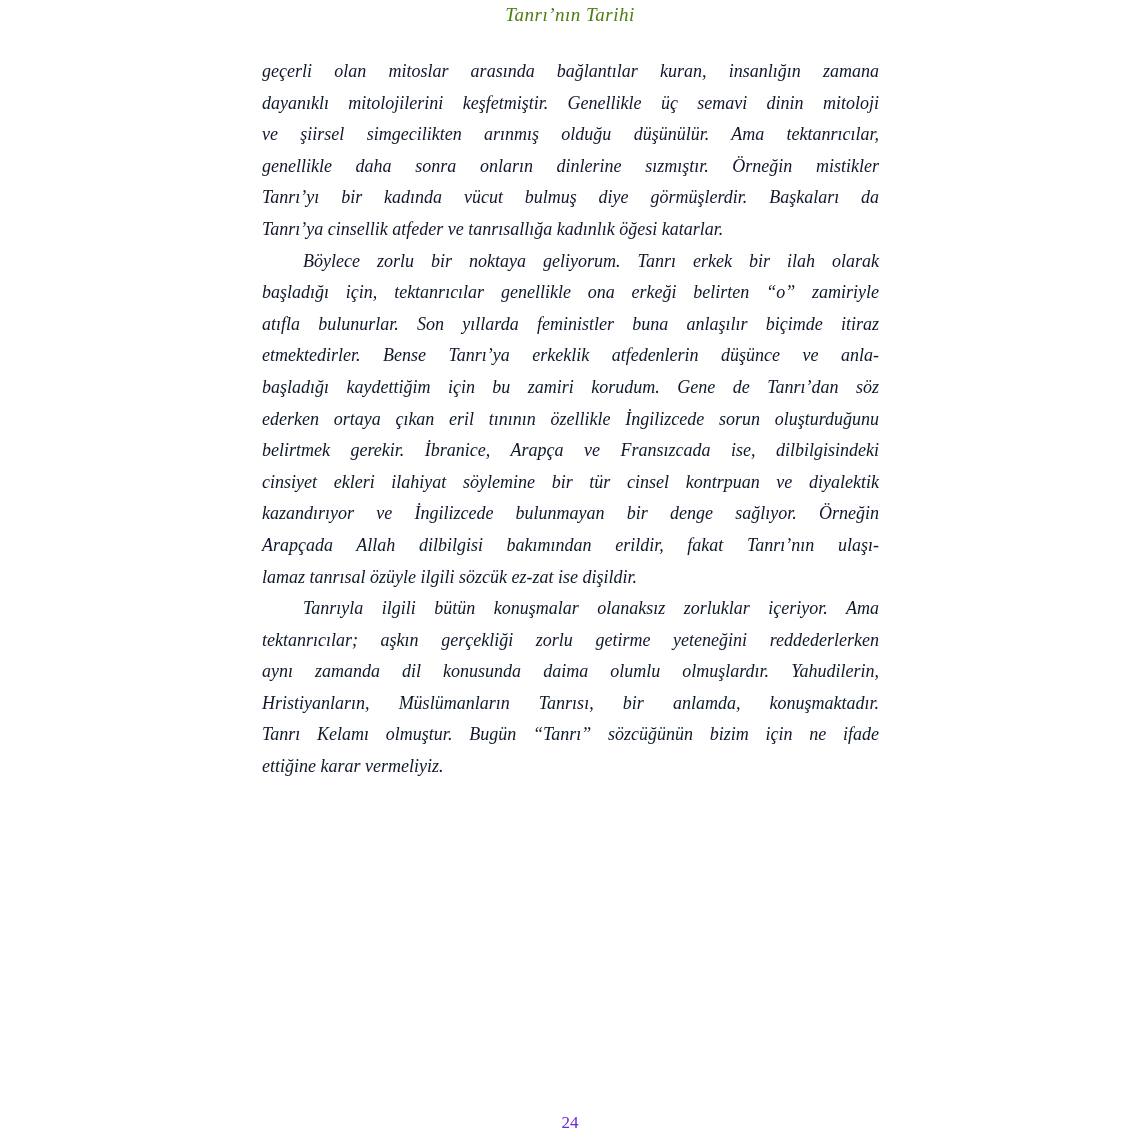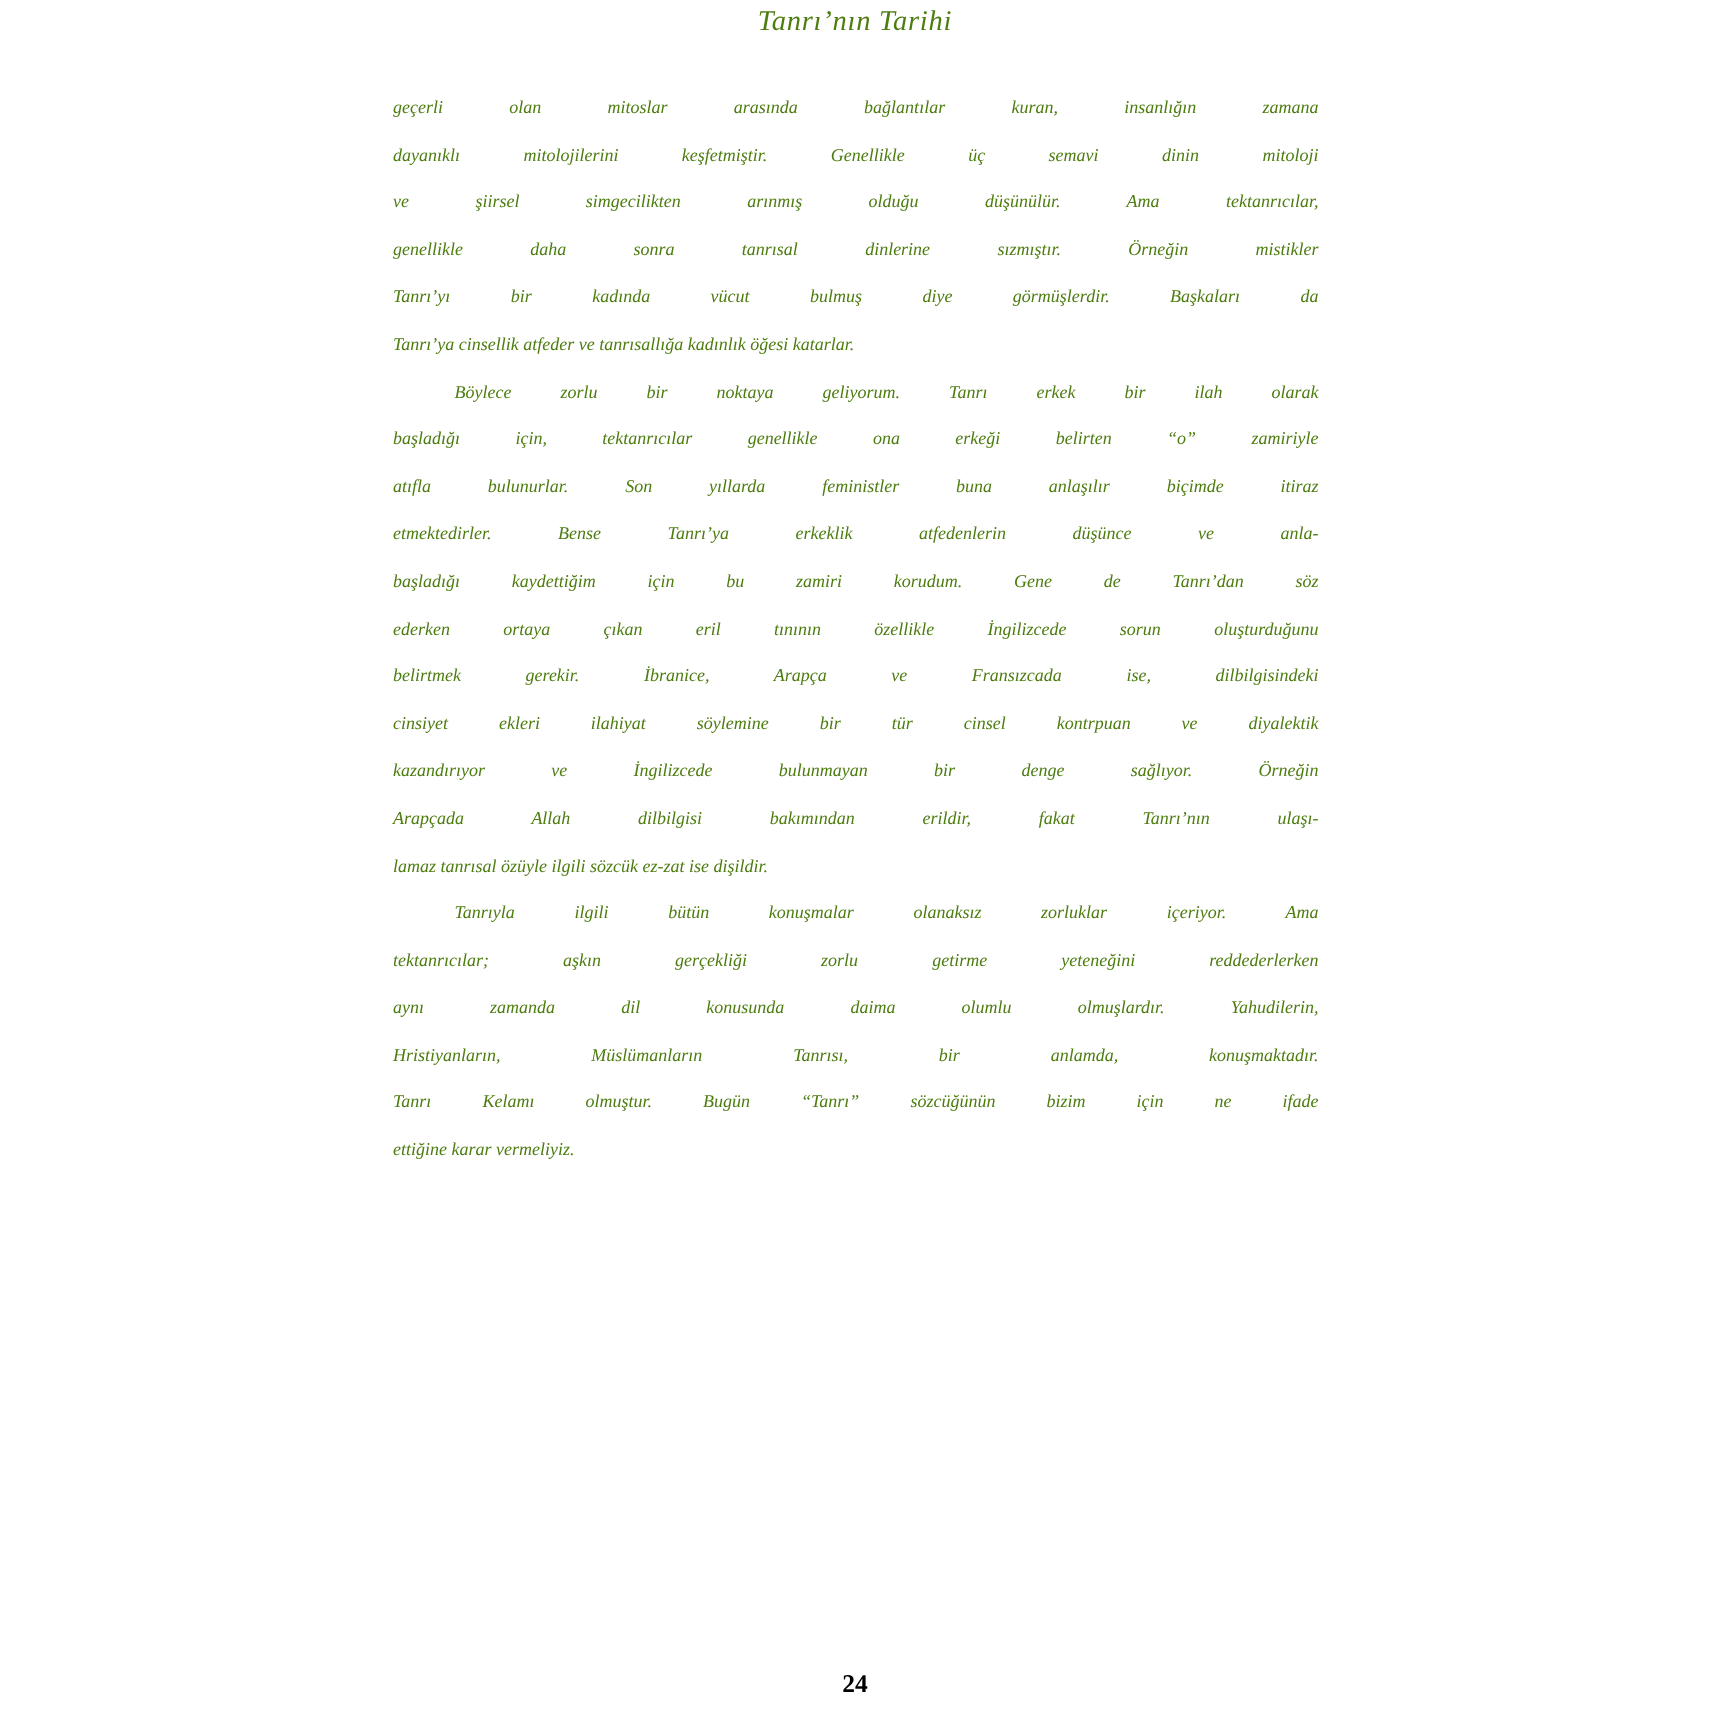--- a/index.html
+++ b/index.html
@@ -31,56 +31,56 @@
     position: absolute;
     top: 56px;
     left: 262px;
     width: 617px;
   }
   .para {
     margin: 0;
   }
   .line {
     line-height: 31.6px;
-    font-size: 12px;
+    font-size: 18px;
     text-align: justify;
     text-align-last: justify;
     white-space: normal;
-    color: #4d7c0f;
+    color: #0f172a;
   }
   .line.last {
     text-align-last: left;
   }
   .line.indent {
     text-indent: 41px;
   }
   .folio {
     position: absolute;
     top: 1113px;
     left: 0;
     width: 100%;
     text-align: center;
     font-size: 17px;
     font-style: normal;
-    font-weight: bold;
-    color: #000000;
+    font-weight: normal;
+    color: #6d28d9;
   }
 </style>
 </head>
 <body>
 
 <div class="page">
   <div class="running-head">Tanrı’nın Tarihi</div>
 
   <div class="text-block">
       <div class="para">
         <div class="line">geçerli olan mitoslar arasında bağlantılar kuran, insanlığın zamana</div>
         <div class="line">dayanıklı mitolojilerini keşfetmiştir. Genellikle üç semavi dinin mitoloji</div>
         <div class="line">ve şiirsel simgecilikten arınmış olduğu düşünülür. Ama tektanrıcılar,</div>
-        <div class="line">genellikle daha sonra tanrısal dinlerine sızmıştır. Örneğin mistikler</div>
+        <div class="line">genellikle daha sonra onların dinlerine sızmıştır. Örneğin mistikler</div>
         <div class="line">Tanrı’yı bir kadında vücut bulmuş diye görmüşlerdir. Başkaları da</div>
         <div class="line last">Tanrı’ya cinsellik atfeder ve tanrısallığa kadınlık öğesi katarlar.</div>
       </div>
       <div class="para">
         <div class="line indent">Böylece zorlu bir noktaya geliyorum. Tanrı erkek bir ilah olarak</div>
         <div class="line">başladığı için, tektanrıcılar genellikle ona erkeği belirten “o” zamiriyle</div>
         <div class="line">atıfla bulunurlar. Son yıllarda feministler buna anlaşılır biçimde itiraz</div>
         <div class="line">etmektedirler. Bense Tanrı’ya erkeklik atfedenlerin düşünce ve anla-</div>
         <div class="line">başladığı kaydettiğim için bu zamiri korudum. Gene de Tanrı’dan söz</div>
         <div class="line">ederken ortaya çıkan eril tınının özellikle İngilizcede sorun oluşturduğunu</div>

